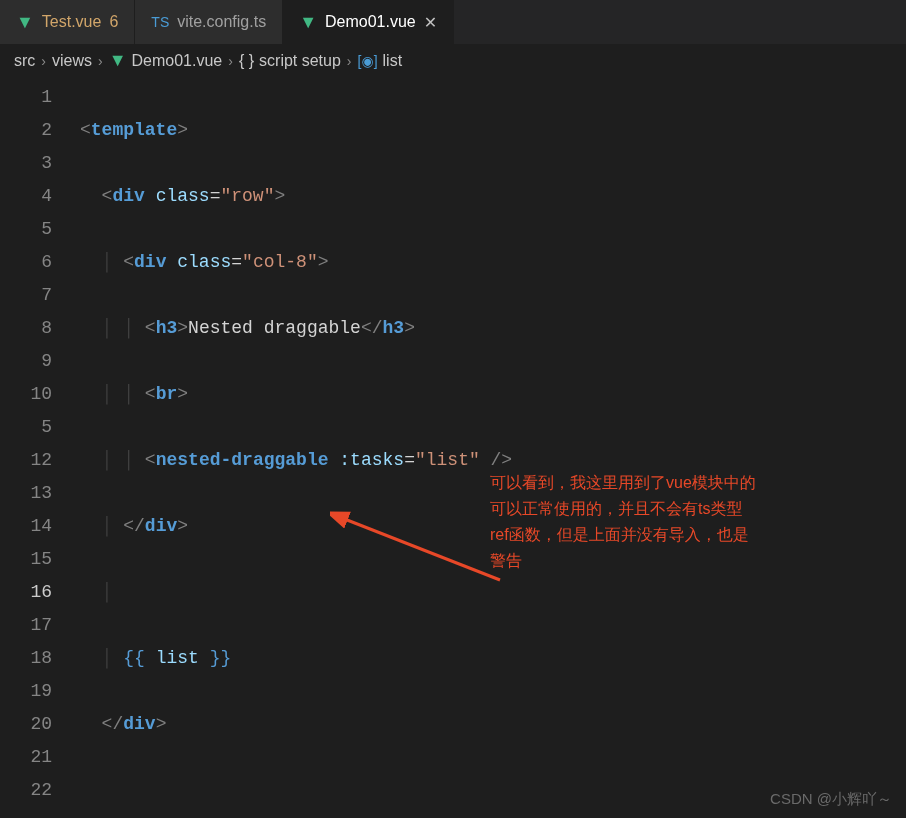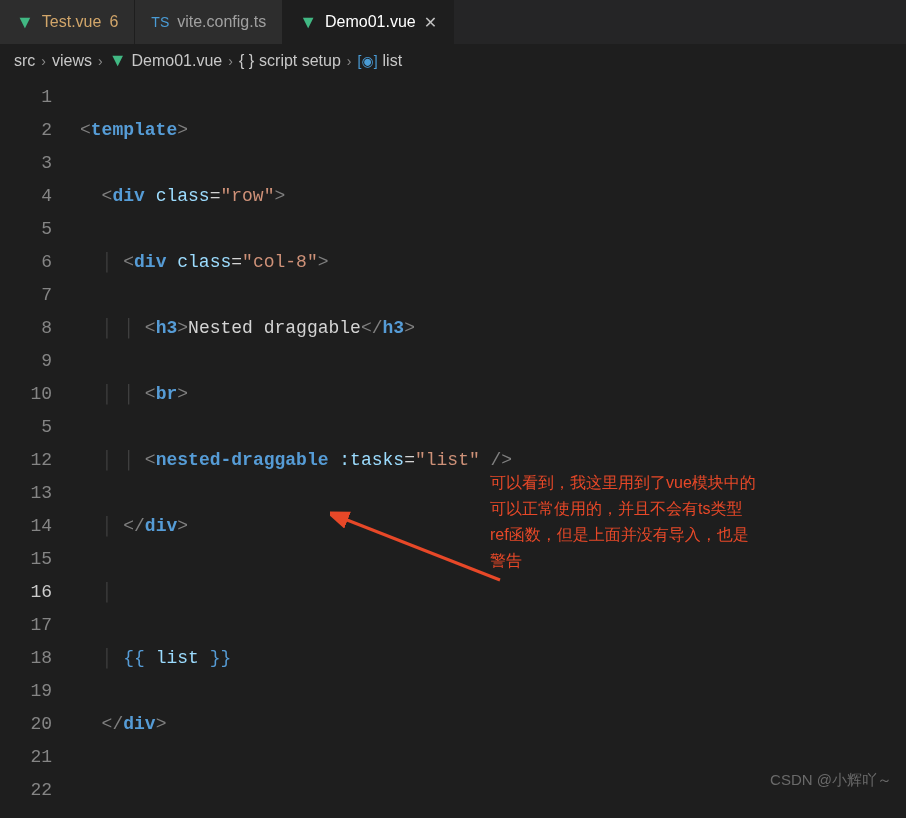--- a/index.html
+++ b/index.html
@@ -101,21 +101,21 @@
     line-height:26px;
   }
   .arrow-svg {
     position:absolute;
     pointer-events:none;
   }
 
   .watermark {
     position:absolute;
     right:14px;
-    bottom:28px;
+    bottom:9px;
     color:#6a6a6a;
     font-family:"Segoe UI", sans-serif;
     font-size:15px;
   }
 </style>
 </head>
 <body>
 
 <div class="tabs">
   <div class="tab modified">

